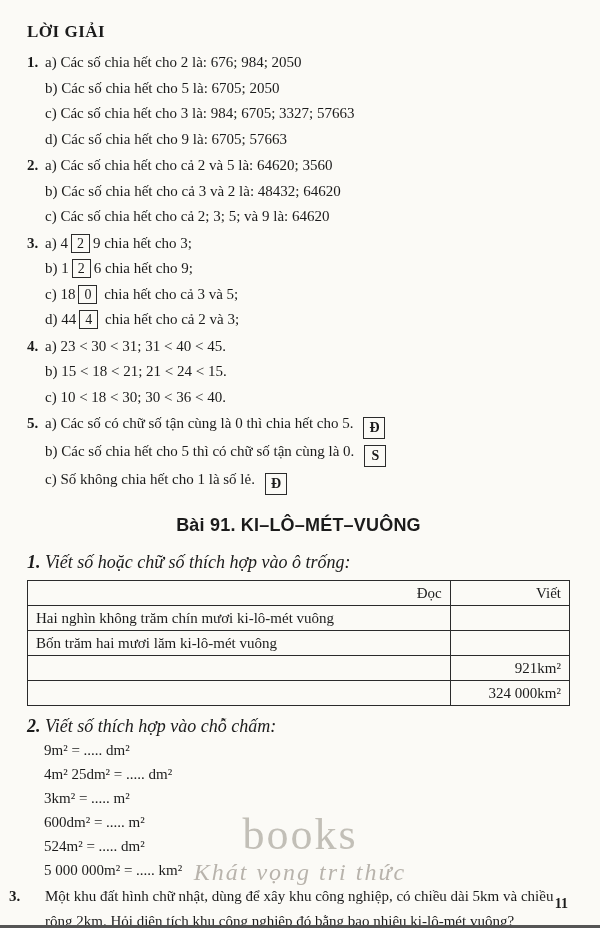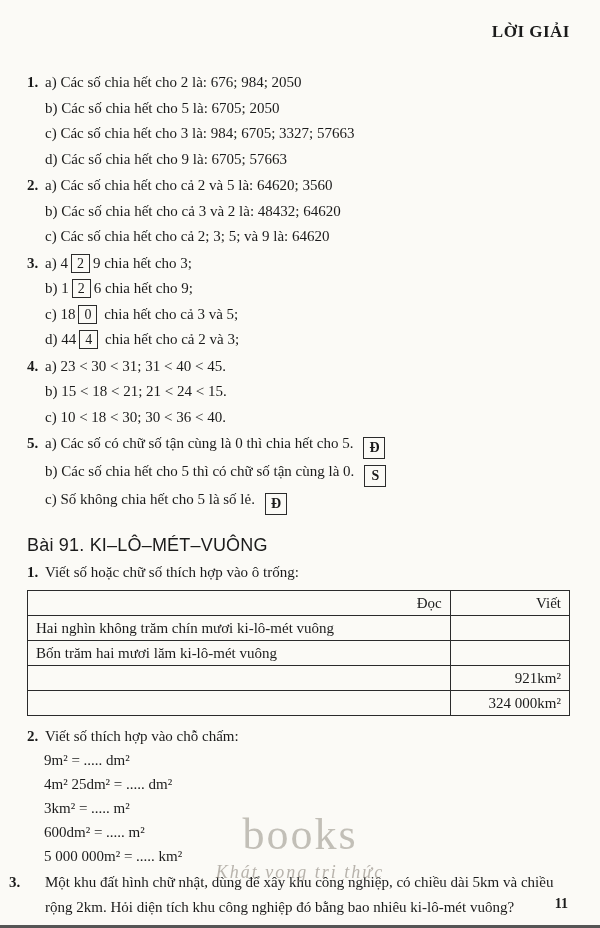--- a/index.html
+++ b/index.html
@@ -6,42 +6,42 @@
   body{
     width:600px;height:928px;
     background:#fbfaf6;
     font-family:"Liberation Serif","DejaVu Serif",serif;
     color:#1b1b1b;
     position:relative;
     overflow:hidden;
   }
   .page{padding:14px 30px 0 27px;position:relative;z-index:1;}
   .title{
-    text-align:right;font-size:17px;font-weight:bold;
-    letter-spacing:.5px;margin:8px 0 28px 0;
+    text-align:left;font-size:17px;font-weight:bold;
+    letter-spacing:.5px;margin:8px 0 8px 0;
   }
   .grp{font-size:15px;line-height:25.5px;margin:0 0 1px 0;}
   .ln{white-space:nowrap;}
   .num{font-weight:bold;display:inline-block;width:18px;}
   .sub{padding-left:18px;}
   .dbox{
     display:inline-block;border:1px solid #2b2b2b;
     min-width:13px;text-align:center;padding:0 2px;
     line-height:17px;margin:0 3px;font-size:14px;
   }
   .abox{
     display:inline-block;border:1.4px solid #2b2b2b;
     width:20px;height:20px;line-height:20px;text-align:center;
     margin-left:10px;font-weight:bold;font-size:14px;vertical-align:-4px;
   }
   .lesson{
-    font-family:"Liberation Sans","DejaVu Sans",sans-serif;
-    font-size:18px;font-weight:normal;margin:20px 0 4px 0;letter-spacing:.2px;
+    text-align:center;font-family:"Liberation Sans","DejaVu Sans",sans-serif;
+    font-size:18px;font-weight:bold;margin:20px 0 14px 0;letter-spacing:.2px;
   }
-  .ex{font-size:15px;line-height:24px;}
+  .ex{font-size:18px;line-height:24px;font-style:italic;}
   .ex .etext{}
   table.fill{
     width:100%;border-collapse:collapse;margin:6px 0 8px 0;
     font-size:15px;
   }
   table.fill th,table.fill td{
     border:1px solid #2b2b2b;height:22px;padding:1px 8px;
     font-weight:normal;
   }
   table.fill th{text-align:right;}
@@ -56,21 +56,21 @@
   .pageno{
     position:absolute;right:32px;bottom:16px;
     font-size:14px;z-index:3;font-weight:bold;
   }
   .watermark{
     position:absolute;left:0;right:0;top:812px;
     text-align:center;z-index:2;pointer-events:none;
     color:rgba(148,142,132,.55);
   }
   .wm1{font-size:44px;letter-spacing:2px;line-height:46px;}
-  .wm2{font-size:18px;font-style:italic;letter-spacing:2px;line-height:28px;color:rgba(148,142,132,.65);}
+  .wm2{font-size:24px;font-style:italic;letter-spacing:2px;line-height:28px;color:rgba(148,142,132,.65);}
   .scan-edge{
     position:absolute;left:0;right:0;bottom:0;height:3px;
     background:#555;z-index:4;
   }
 </style>
 </head>
 <body>
 
 <div class="page">
 
@@ -98,21 +98,21 @@
 
   <div class="grp">
     <div class="ln"><span class="num">4.</span><span>a) 23 &lt; 30 &lt; 31; 31 &lt; 40 &lt; 45.</span></div>
     <div class="ln sub"><span>b) 15 &lt; 18 &lt; 21; 21 &lt; 24 &lt; 15.</span></div>
     <div class="ln sub"><span>c) 10 &lt; 18 &lt; 30; 30 &lt; 36 &lt; 40.</span></div>
   </div>
 
   <div class="grp">
     <div class="ln"><span class="num">5.</span><span>a) Các số có chữ số tận cùng là 0 thì chia hết cho 5.</span><span class="abox">Đ</span></div>
     <div class="ln sub"><span>b) Các số chia hết cho 5 thì có chữ số tận cùng là 0.</span><span class="abox">S</span></div>
-    <div class="ln sub"><span>c) Số không chia hết cho 5 là số lẻ.</span><span class="abox">Đ</span></div>
+    <div class="ln sub"><span>c) Số không chia hết cho 1 là số lẻ.</span><span class="abox">Đ</span></div>
   </div>
 
   <div class="lesson">Bài 91. KI–LÔ–MÉT–VUÔNG</div>
 
   <div class="ex">
     <span class="num">1.</span><span class="etext">Viết số hoặc chữ số thích hợp vào ô trống:</span>
   </div>
   <table class="fill">
     <colgroup>
         <col class="c-doc">
@@ -145,20 +145,21 @@
   </table>
 
   <div class="ex">
     <span class="num">2.</span><span class="etext">Viết số thích hợp vào chỗ chấm:</span>
   </div>
   <div class="mlines">
     <div>9m² = ..... dm²</div>
     <div>4m² 25dm² = ..... dm²</div>
     <div>3km² = ..... m²</div>
     <div>600dm² = ..... m²</div>
+    <div>524m² = ..... dm²</div>
     <div>5 000 000m² = ..... km²</div>
   </div>
 
   <div class="para">
     <span class="num" style="font-weight:bold;">3.</span><span>Một khu đất hình chữ nhật, dùng để xây khu công nghiệp, có chiều dài 5km và chiều rộng 2km. Hỏi diện tích khu công nghiệp đó bằng bao nhiêu ki-lô-mét vuông?</span>
   </div>
 
 </div>
 
 <div class="watermark">

